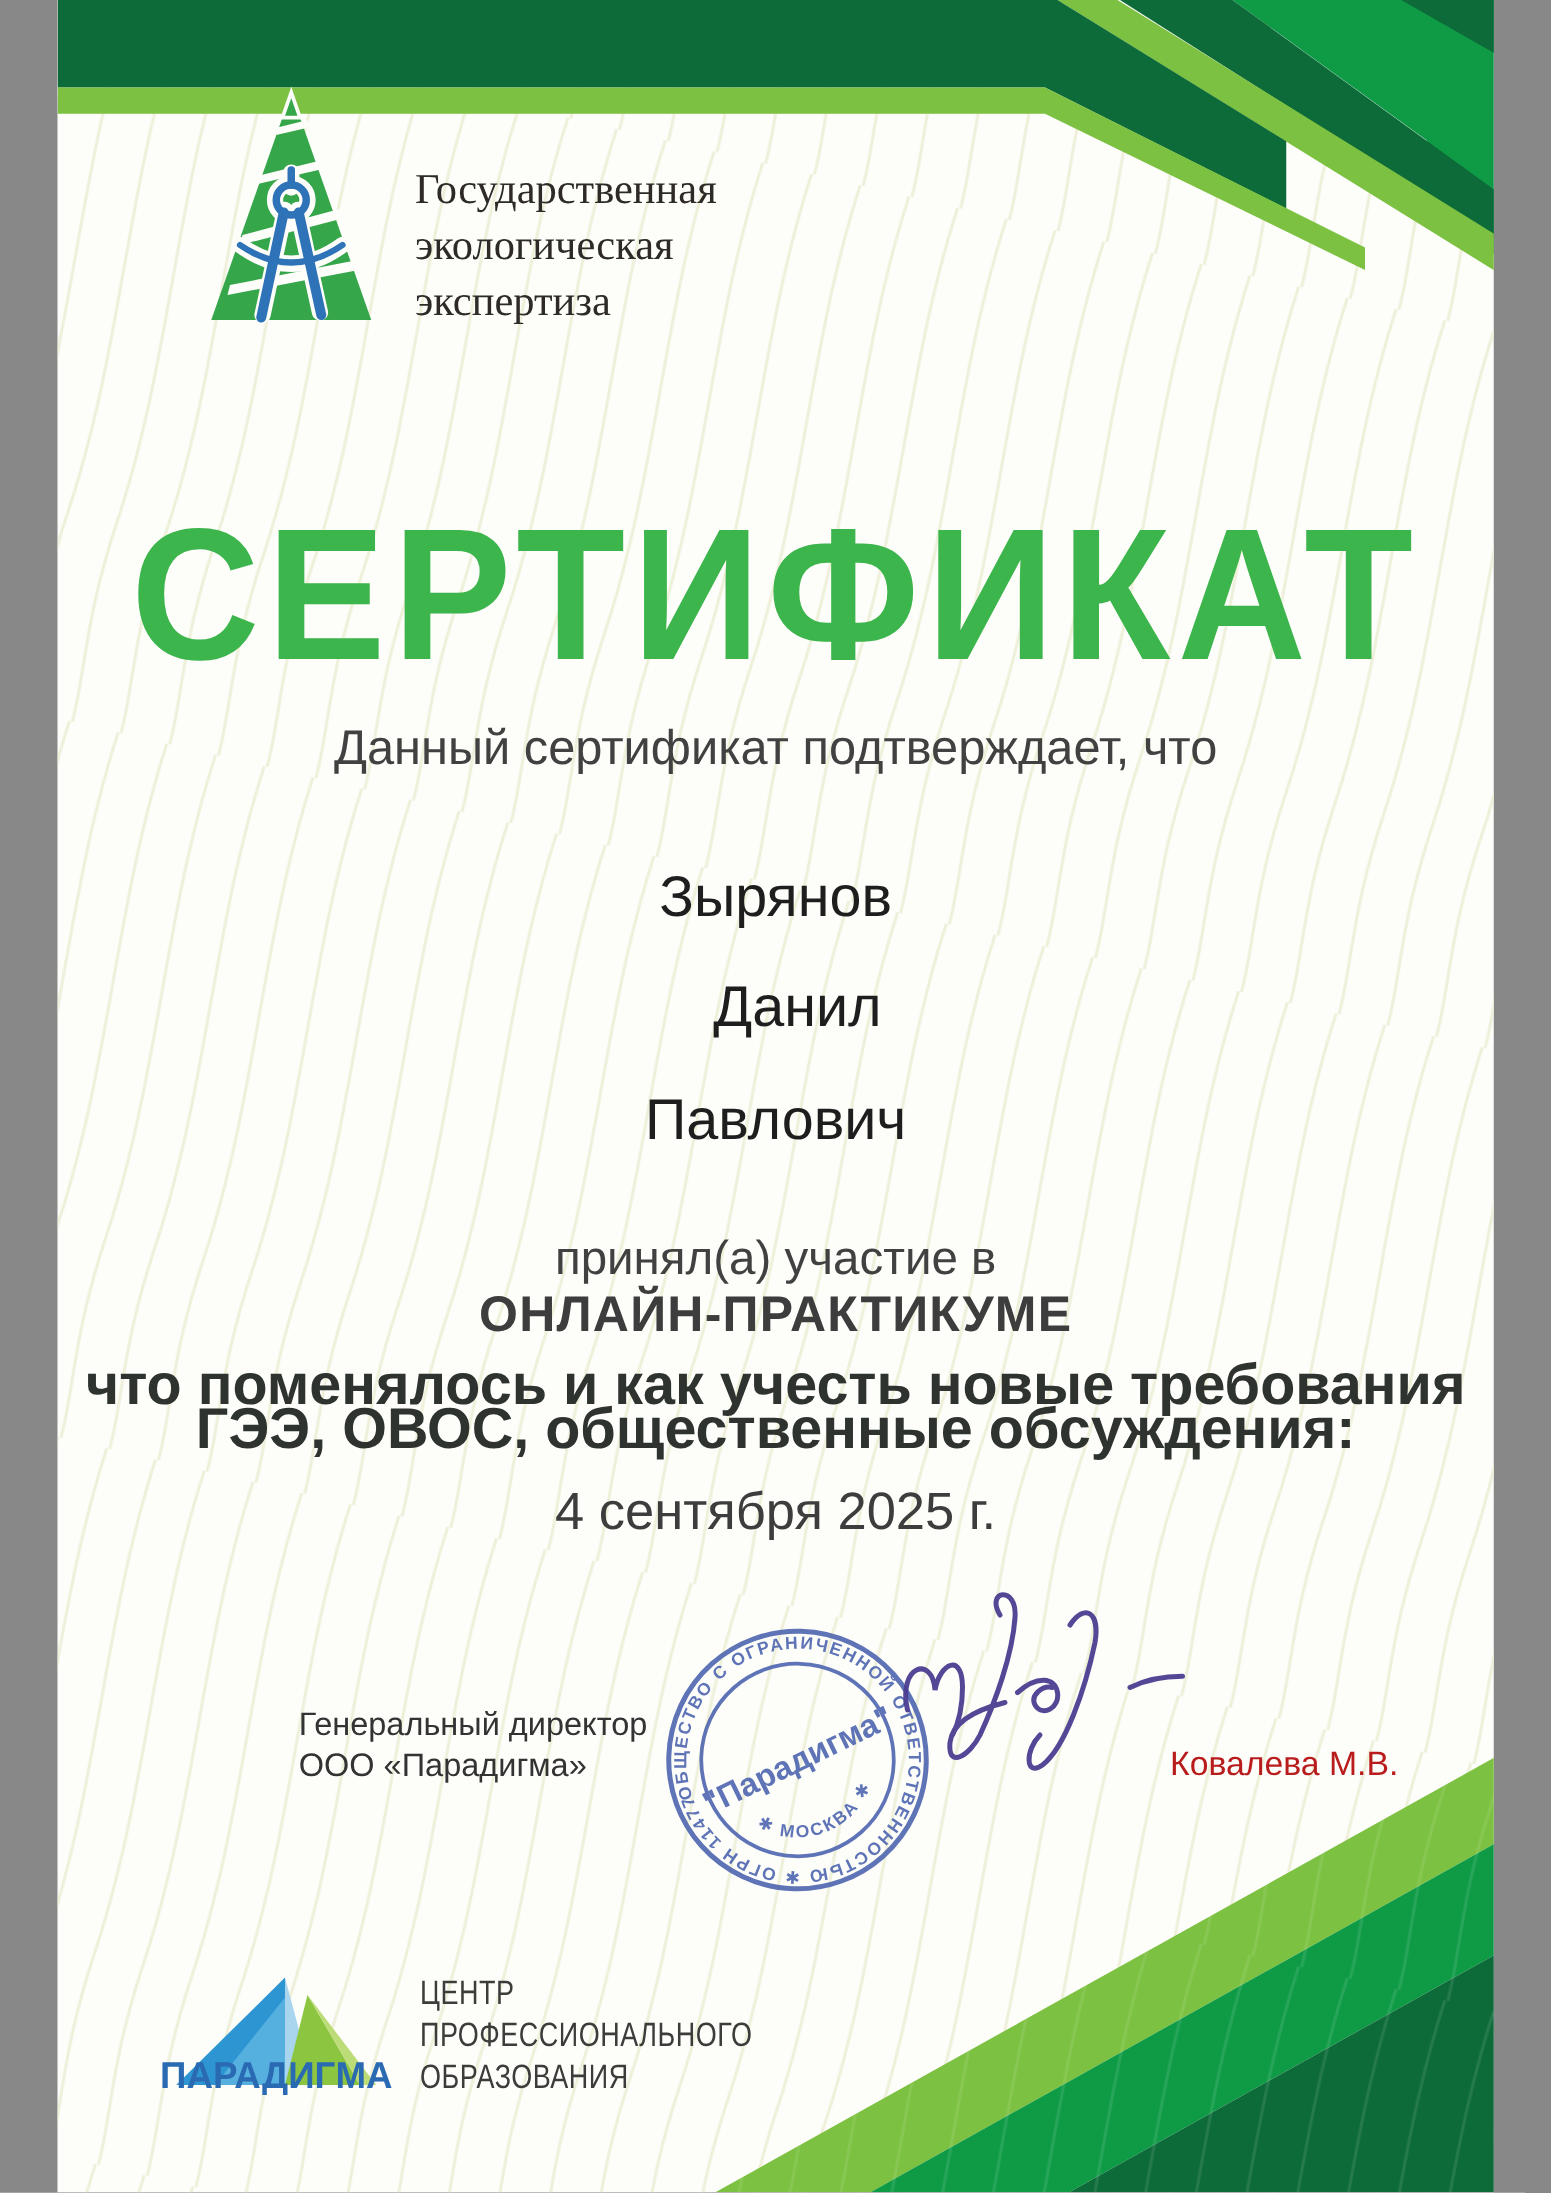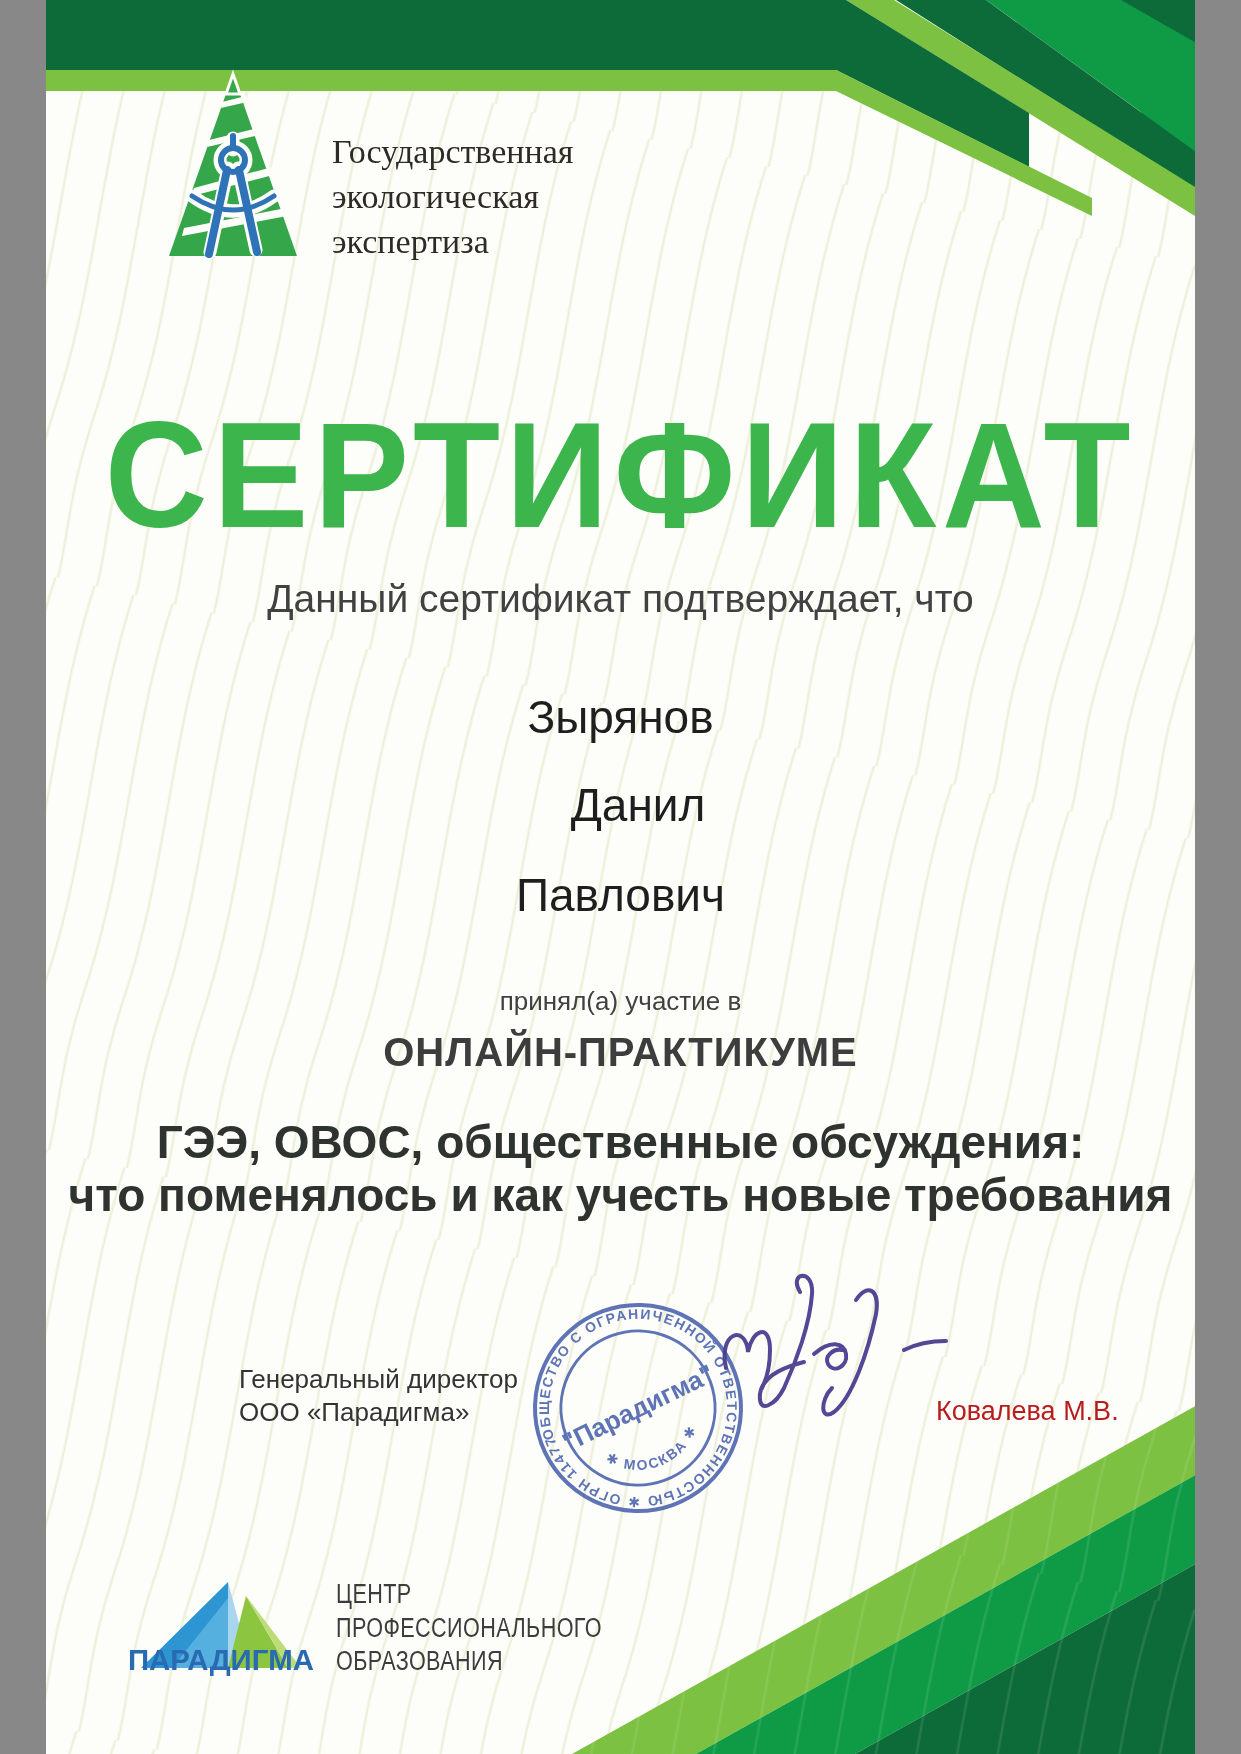--- a/index.html
+++ b/index.html
@@ -12,24 +12,24 @@
   svg{display:block;}
   .centered{left:0;right:0;text-align:center;}
   .title{
     top:400px;font-size:150px;font-weight:700;letter-spacing:6px;
     color:#3db54d;line-height:1;transform:scaleX(.95);transform-origin:center;
     white-space:nowrap;
   }
   .intro{top:577px;font-size:39px;font-weight:300;color:#414141;}
   .name{font-size:46px;font-weight:400;color:#1e1e1e;}
   .nm-last{top:690px;} .nm-first{top:778px;padding-left:35px;} .nm-mid{top:868px;}
-  .partic{top:986px;font-size:26px;font-weight:300;color:#414141;}
+  .partic{top:986px;font-size:38px;font-weight:300;color:#414141;}
   .format{top:1030px;font-size:40px;font-weight:700;letter-spacing:1px;color:#3d3d3d;}
   .topic{font-size:46px;font-weight:700;color:#2e332f;line-height:1;}
-  .topic1{top:1119px;} .topic2{top:1172px;}
+  .topic1{top:1119px;} .topic2{top:1084px;}
   .date{top:1185px;font-size:42px;font-weight:300;color:#3d3d3d;}
   .org-text{
     left:286px;top:129px;font-family:"Liberation Serif","DejaVu Serif",serif;
     font-size:34px;line-height:45px;color:#2d2a27;
   }
   .director{left:193px;top:1363px;font-size:26px;line-height:33px;color:#333;}
   .signer{left:890px;top:1396px;font-size:27px;color:#b91c1c;}
   .footer-center{
     left:290px;top:1578px;font-size:27px;line-height:33.5px;color:#3c3c3a;
     letter-spacing:.5px;transform:scaleX(.8);transform-origin:left top;white-space:nowrap;
@@ -109,20 +109,21 @@
   <div class="abs centered intro">Данный сертификат подтверждает, что</div>
 
   <div class="abs centered name nm-last">Зырянов</div>
   <div class="abs centered name nm-first">Данил</div>
   <div class="abs centered name nm-mid">Павлович</div>
 
   <div class="abs centered partic">принял(а) участие в</div>
   <div class="abs centered format">ОНЛАЙН-ПРАКТИКУМЕ</div>
   <div class="abs centered topic topic1">ГЭЭ, ОВОС, общественные обсуждения:</div>
   <div class="abs centered topic topic2">что поменялось и как учесть новые требования</div>
+  <div class="abs centered date">4 сентября 2025 г.</div>
 
   <div class="abs director">
     <div>Генеральный директор</div>
     <div>ООО «Парадигма»</div>
   </div>
   <div class="abs signer">Ковалева М.В.</div>
 
   <svg class="abs" style="left:472px;top:1288px;opacity:.88;" width="240" height="240" viewBox="0 0 240 240">
     <defs>
       <path id="ringPath" d="M31,120 A89,89 0 1 1 209,120 A89,89 0 1 1 31,120"></path>

